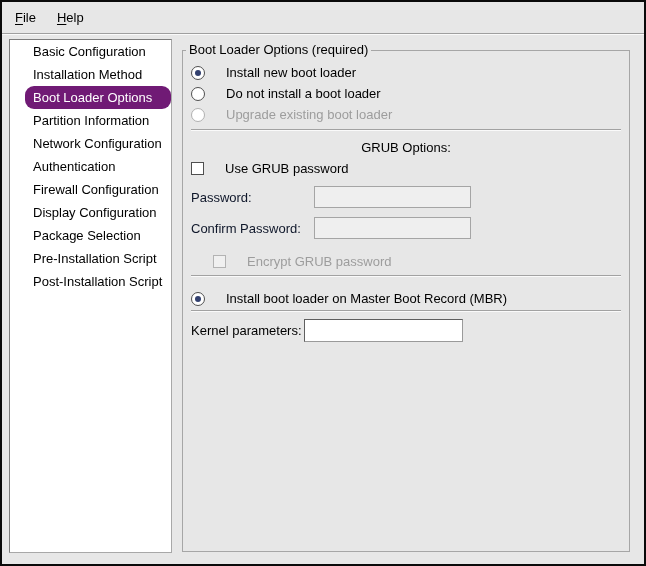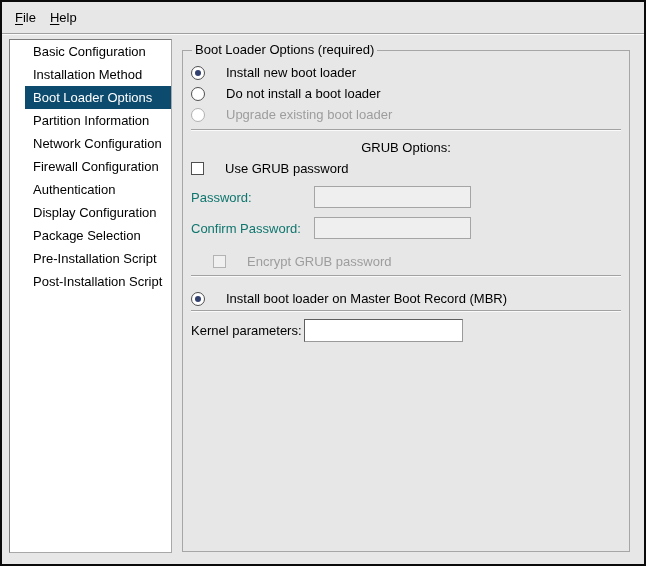--- a/index.html
+++ b/index.html
@@ -11,65 +11,65 @@
     border: 2px solid #0a0a0a;
     font-family: "Liberation Sans", sans-serif;
     font-size: 13px;
     color: #000;
     overflow: hidden;
   }
 
   
   .menubar {
     position: absolute; top: 0; left: 0; right: 0; height: 31px;
-    display: flex; align-items: center; gap: 8px; padding-left: 10px;
+    display: flex; align-items: center; gap: 15px; padding-left: 10px;
   }
   .menu-item { cursor: default; padding: 2px 3px; }
   .accel { text-decoration: underline; text-underline-offset: 2px; }
   .menubar-sep {
     position: absolute; top: 31px; left: 0; right: 0; height: 2px;
     border-top: 1px solid #9f9f9f; border-bottom: 1px solid #fafafa;
   }
 
   
   .sidebar {
     position: absolute; left: 7px; top: 37px; width: 163px; height: 514px;
     background: #ffffff;
     border: 1px solid #7c7c7c;
     border-bottom-color: #a8a8a8; border-right-color: #a8a8a8;
     overflow: hidden;
   }
   .sidebar-row {
     height: 23px; line-height: 23px; padding-left: 8px;
     white-space: nowrap; cursor: default; margin-left: 15px;
   }
-  .sidebar-row.selected { background: #0c4a6e; color: #fff; }
+  .sidebar-row.selected { background: #701a75; color: #fff; border-radius: 9px; }
 
   
   .frame {
     position: absolute; left: 180px; top: 48px; width: 448px; height: 502px;
     border: 1px solid #a6a6a6;
   }
   .frame-title {
-    position: absolute; top: -9px; left: 9px;
+    position: absolute; top: -9px; left: 3px;
     background: #e7e7e7; padding: 0 3px; line-height: 16px;
   }
   .frame-content { padding: 11px 8px 0 8px; }
 
   .opt-row { height: 21px; display: flex; align-items: center; gap: 21px; }
   .section-label { margin-top: 6px; height: 21px; line-height: 21px; text-align: center; }
   .sep { height: 2px; border-top: 1px solid #a2a2a2; border-bottom: 1px solid #fafafa; }
   .sep1 { margin-top: 4px; }
   .sep2 { margin-top: 3px; }
   .sep3 { margin-top: 1px; }
   .mbr-row { margin-top: 11px; }
 
   .field-row { margin-top: 7px; height: 22px; display: flex; align-items: center; }
   .field-row.confirm { margin-top: 9px; }
-  .field-label { width: 123px; color: #0f766e; }
+  .field-label { width: 123px; color: #0f172a; }
   .encrypt-row { margin-top: 12px; margin-left: 10px; height: 21px; padding-left: 12px; }
   .kernel-row { margin-top: 7px; height: 23px; display: flex; align-items: center; }
   .kernel-label { width: 113px; color: #000; }
 
   .disabled-text { color: #9d9d9d; }
 
   
   .radio {
     width: 14px; height: 14px; border-radius: 50%;
     border: 1px solid #4f4f4f; background: #fff;
@@ -109,22 +109,22 @@
   <span class="menu-item"><span class="accel">H</span><span>elp</span></span>
 </div>
 <div class="menubar-sep"></div>
 
 <div class="sidebar">
   <div class="sidebar-row">Basic Configuration</div>
   <div class="sidebar-row">Installation Method</div>
   <div class="sidebar-row selected">Boot Loader Options</div>
   <div class="sidebar-row">Partition Information</div>
   <div class="sidebar-row">Network Configuration</div>
+  <div class="sidebar-row">Authentication</div>
   <div class="sidebar-row">Firewall Configuration</div>
-  <div class="sidebar-row">Authentication</div>
   <div class="sidebar-row">Display Configuration</div>
   <div class="sidebar-row">Package Selection</div>
   <div class="sidebar-row">Pre-Installation Script</div>
   <div class="sidebar-row">Post-Installation Script</div>
 </div>
 
 <div class="frame">
   <span class="frame-title">Boot Loader Options (required)</span>
 
   <div class="frame-content">

